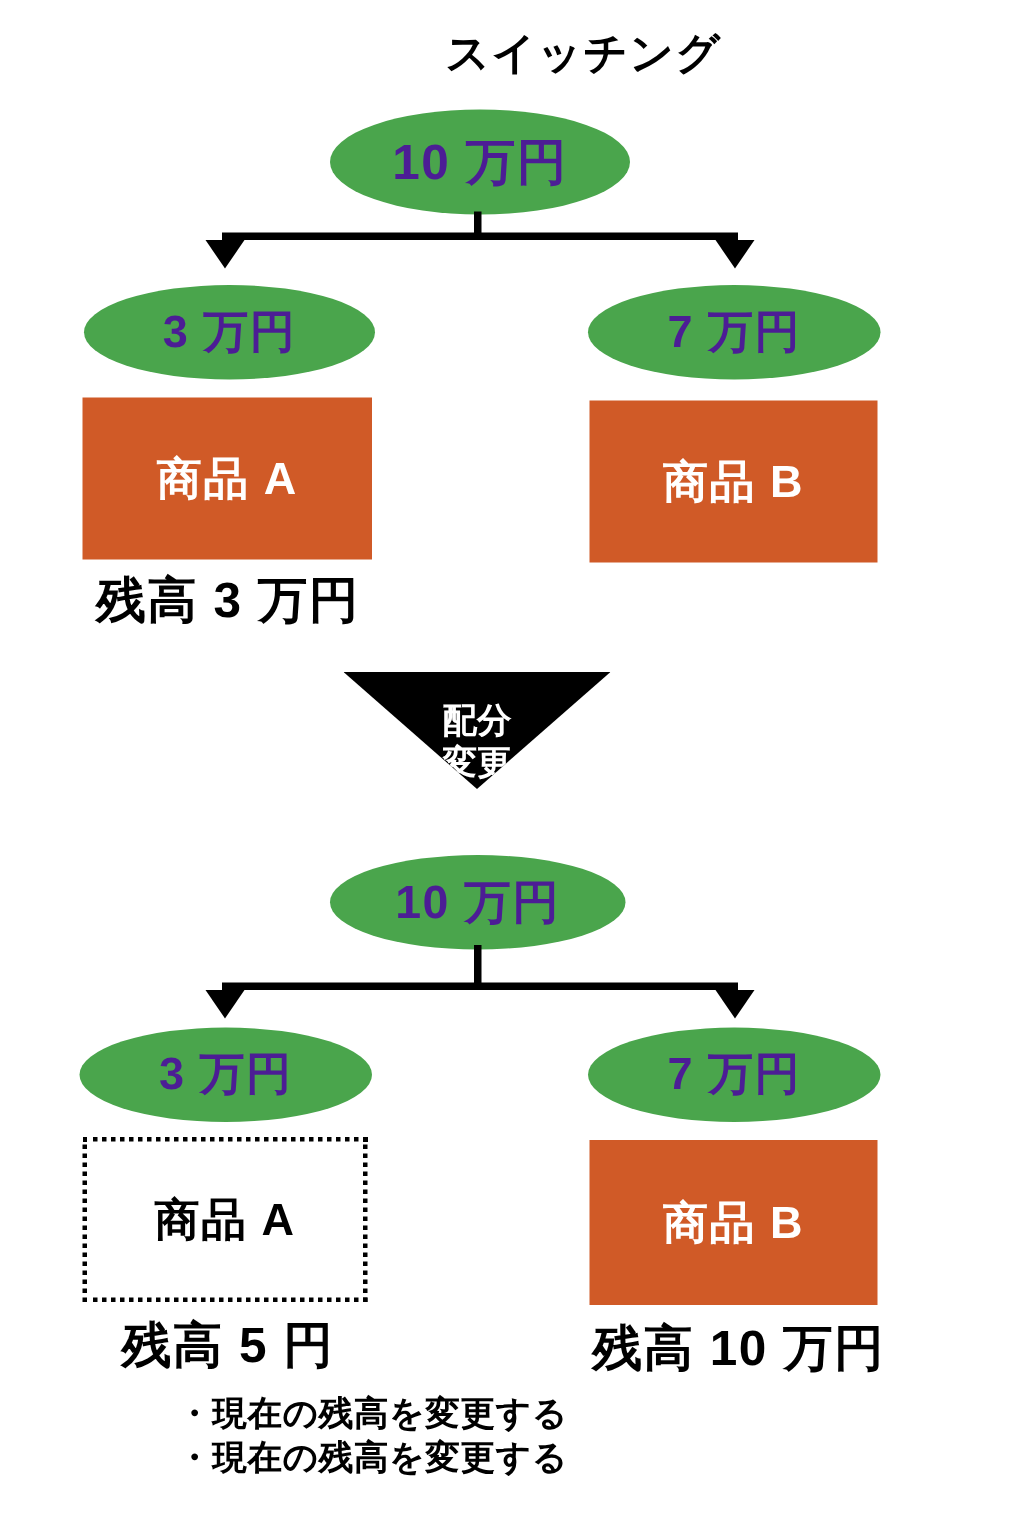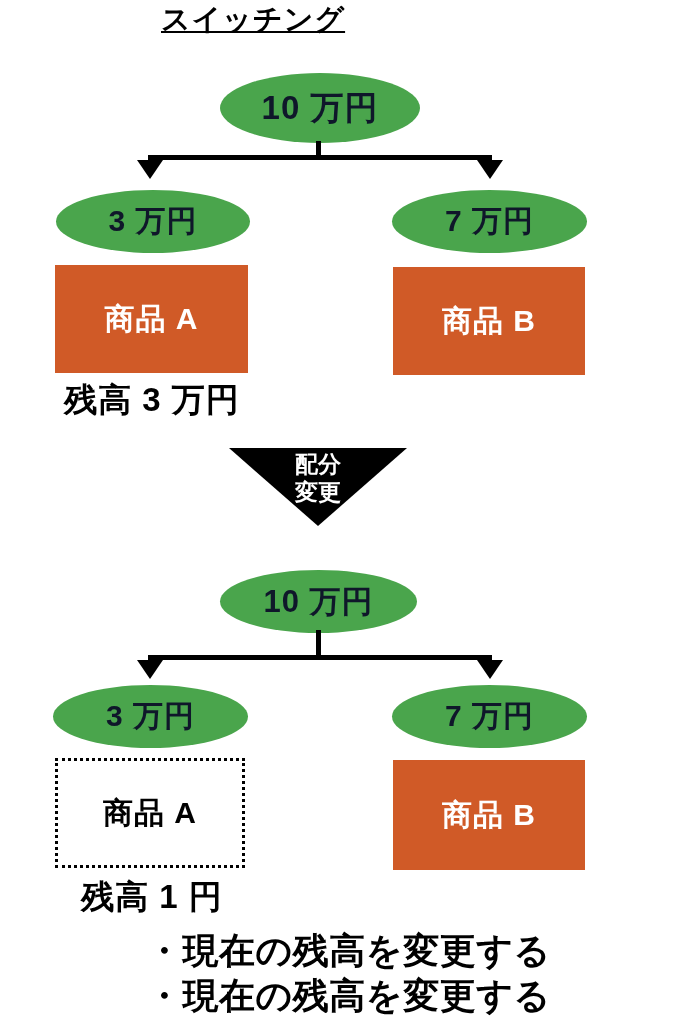--- a/index.html
+++ b/index.html
@@ -2,41 +2,41 @@
 <html style="--green: #4aa54c; --orange: #d05a27; --black: #000000; --white: #ffffff;"><head>
 <meta charset="utf-8">
 <style>
   html,body{margin:0;padding:0;background:#fff;}
   .canvas{
     position:relative;width:687px;height:1024px;background:#fff;
     font-family:"Liberation Sans","DejaVu Sans",sans-serif;
     font-weight:bold;color:#000;overflow:hidden;margin:0 auto;
   }
   .abs{position:absolute;}
-  .title{left:161px;top:0;width:320px;text-align:left;font-size:29px;letter-spacing:1px;text-decoration:underline;}
+  .title{left:161px;top:16px;width:320px;text-align:right;font-size:29px;letter-spacing:1px;}
   .ellipse{
-    background:var(--green,#4aa54c);color:#0f172a;border-radius:50%;
+    background:var(--green,#4aa54c);color:#4c1d95;border-radius:50%;
     display:flex;align-items:center;justify-content:center;letter-spacing:1px;
   }
   .obox{
     background:var(--orange,#d05a27);color:#fff;
     display:flex;align-items:center;justify-content:center;letter-spacing:1px;
   }
   .dbox{
     background:#fff;color:#000;border:3px dotted var(--black,#000);
     display:flex;align-items:center;justify-content:center;letter-spacing:1px;box-sizing:border-box;
   }
   .bal{text-align:center;font-size:33px;letter-spacing:1px;}
   .line{background:var(--black,#000);}
   .ah{width:0;height:0;border-left:13px solid transparent;border-right:13px solid transparent;
       border-top:19px solid var(--black,#000);}
   .tri{
     left:229px;top:448px;width:178px;height:78px;background:var(--black,#000);
     clip-path:polygon(0 0,100% 0,50% 100%);
-    display:flex;flex-direction:column;align-items:center;padding-top:3px;box-sizing:border-box;
+    display:flex;flex-direction:column;align-items:center;padding-top:19px;box-sizing:border-box;
   }
   .tri div{color:#fff;font-size:23px;line-height:1.2;text-align:center;}
   
   .e-top1{left:220px;top:73px;width:200px;height:70px;font-size:33px;}
   .stem1{left:316px;top:141px;width:5px;height:17px;}
   .hbar1{left:148px;top:155px;width:344px;height:5px;}
   .ah1l{left:137px;top:160px;}
   .ah1r{left:477px;top:160px;}
   .e-l1{left:56px;top:190px;width:194px;height:63px;font-size:30px;}
   .e-r1{left:392px;top:190px;width:195px;height:63px;font-size:30px;}
@@ -50,21 +50,21 @@
   .hbar2{left:148px;top:655px;width:344px;height:5px;}
   .ah2l{left:137px;top:660px;}
   .ah2r{left:477px;top:660px;}
   .e-l2{left:53px;top:685px;width:195px;height:63px;font-size:30px;}
   .e-r2{left:392px;top:685px;width:195px;height:63px;font-size:30px;}
   .box-a2{left:55px;top:758px;width:190px;height:110px;font-size:30px;}
   .box-b2{left:393px;top:760px;width:192px;height:110px;font-size:30px;}
   .bal-a2{left:43px;top:875px;width:218px;}
   .bal-b2{left:380px;top:877px;width:225px;}
   
-  .notes{left:118px;top:928px;width:520px;font-size:36px;line-height:1.25;letter-spacing:0.5px;margin-left:28px;}
+  .notes{left:118px;top:928px;width:520px;font-size:23px;line-height:1.25;letter-spacing:0.5px;}
 </style>
 </head>
 <body>
 
 <div class="canvas">
 
   <div class="abs title">スイッチング</div>
 
   <div class="abs ellipse e-top1">10 万円</div>
   <div class="abs line stem1"></div>
@@ -84,20 +84,21 @@
 
   <div class="abs ellipse e-top2">10 万円</div>
   <div class="abs line stem2"></div>
   <div class="abs line hbar2"></div>
   <div class="abs ah ah2l"></div>
   <div class="abs ah ah2r"></div>
   <div class="abs ellipse e-l2">3 万円</div>
   <div class="abs ellipse e-r2">7 万円</div>
   <div class="abs dbox box-a2">商品 A</div>
   <div class="abs obox box-b2">商品 B</div>
-  <div class="abs bal bal-a2">残高 1 円</div>
+  <div class="abs bal bal-a2">残高 5 円</div>
+  <div class="abs bal bal-b2">残高 10 万円</div>
 
   <div class="abs notes">
     <div>・現在の残高を変更する</div>
     <div>・現在の残高を変更する</div>
   </div>
 
 </div>
 
 </body></html>

